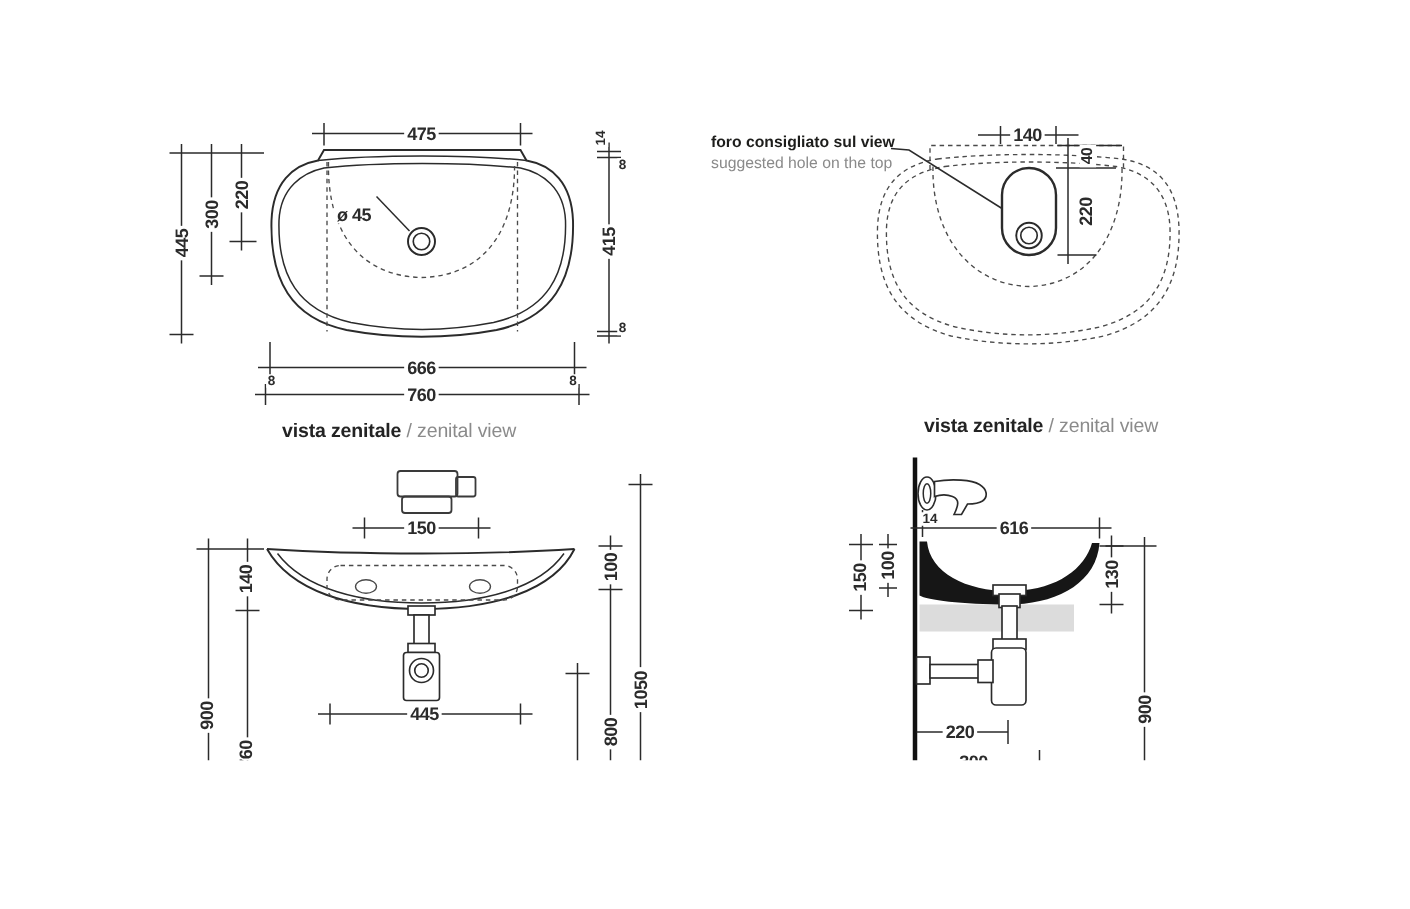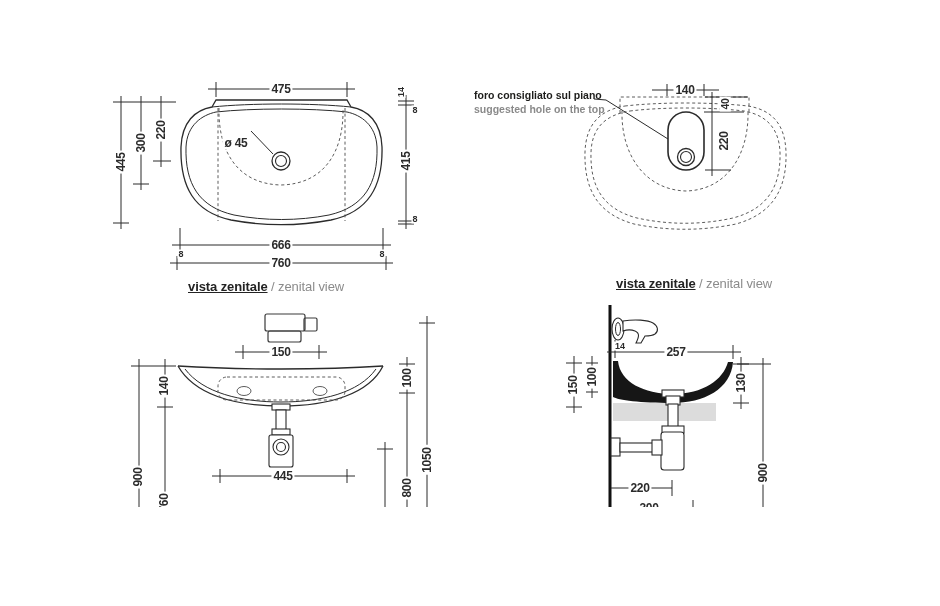--- a/index.html
+++ b/index.html
@@ -7,23 +7,23 @@
          font-family:"Liberation Sans",sans-serif;}
   #stage svg{position:absolute;left:0;top:0;}
   .lbl{position:absolute;font:700 12px/1 "Liberation Sans",sans-serif;color:#2b2b2b;
        background:#fff;padding:0 2px;transform:translate(-50%,-50%);
        white-space:nowrap;letter-spacing:-0.3px;}
   .lbl.v{transform:translate(-50%,-50%) rotate(-90deg);}
   .lbl.sm{font-size:9px;padding:0 1px;letter-spacing:0;}
   .lbl.md{font-size:10.5px;}
   .caption{position:absolute;font:400 13px/1 "Liberation Sans",sans-serif;color:#8b8b8b;
            white-space:nowrap;letter-spacing:-0.1px;}
-  .caption .cb{color:#232323;font-weight:700;text-decoration:underline;}
+  .caption .cb{color:#232323;font-weight:700;}
   .note{position:absolute;font:700 10.5px/1.3 "Liberation Sans",sans-serif;color:#1d1d1b;white-space:nowrap;}
-  .note .lt{display:block;font-weight:700;color:#8a8a8a;}
+  .note .lt{display:block;font-weight:400;color:#8a8a8a;}
 </style>
 </head>
 <body>
 
 <div id="stage">
 
   <svg width="940" height="606" viewBox="0 0 940 606">
 
     <g stroke="#2b2b2b" fill="none" stroke-width="1.3">
       <path d="M212 107 L216 100 H347 L351 107 C 368 110 381 122 382 147 C 383 187 368 212 331 220 C 299 226 263 226 231 220 C 194 212 180 187 181 147 C 182 122 195 110 212 107 Z"></path>
@@ -138,35 +138,35 @@
   <span class="lbl sm" style="left:415px;top:219px">8</span>
   <span class="lbl" style="left:281px;top:245px">666</span>
   <span class="lbl sm" style="left:181px;top:254px">8</span>
   <span class="lbl sm" style="left:382px;top:254px">8</span>
   <span class="lbl" style="left:281px;top:263px">760</span>
   <div class="caption" style="left:188px;top:280px"><span class="cb">vista zenitale</span><span> / zenital view</span></div>
 
   <span class="lbl" style="left:685px;top:90px">140</span>
   <span class="lbl v md" style="left:725px;top:104px">40</span>
   <span class="lbl v" style="left:724px;top:141px">220</span>
-  <div class="note" style="left:474px;top:89px"><span>foro consigliato sul piano</span><span class="lt">suggested hole on the top</span></div>
+  <div class="note" style="left:474px;top:89px"><span>foro consigliato sul view</span><span class="lt">suggested hole on the top</span></div>
   <div class="caption" style="left:616px;top:277px"><span class="cb">vista zenitale</span><span> / zenital view</span></div>
 
   <span class="lbl" style="left:281px;top:352px">150</span>
   <span class="lbl v" style="left:164px;top:386px">140</span>
   <span class="lbl v" style="left:138px;top:477px">900</span>
   <span class="lbl v" style="left:164px;top:503px">760</span>
   <span class="lbl v" style="left:407px;top:378px">100</span>
   <span class="lbl v" style="left:427px;top:460px">1050</span>
   <span class="lbl v" style="left:407px;top:488px">800</span>
   <span class="lbl v" style="left:385px;top:525px">590</span>
   <span class="lbl" style="left:283px;top:476px">445</span>
 
   <span class="lbl sm" style="left:620px;top:346px">14</span>
-  <span class="lbl" style="left:676px;top:352px">257</span>
+  <span class="lbl" style="left:676px;top:352px">616</span>
   <span class="lbl v" style="left:573px;top:385px">150</span>
   <span class="lbl v" style="left:592px;top:377px">100</span>
   <span class="lbl v" style="left:741px;top:383px">130</span>
   <span class="lbl" style="left:640px;top:488px">220</span>
   <span class="lbl" style="left:649px;top:508px">300</span>
   <span class="lbl v" style="left:763px;top:473px">900</span>
 
 </div>
 
 </body></html>

